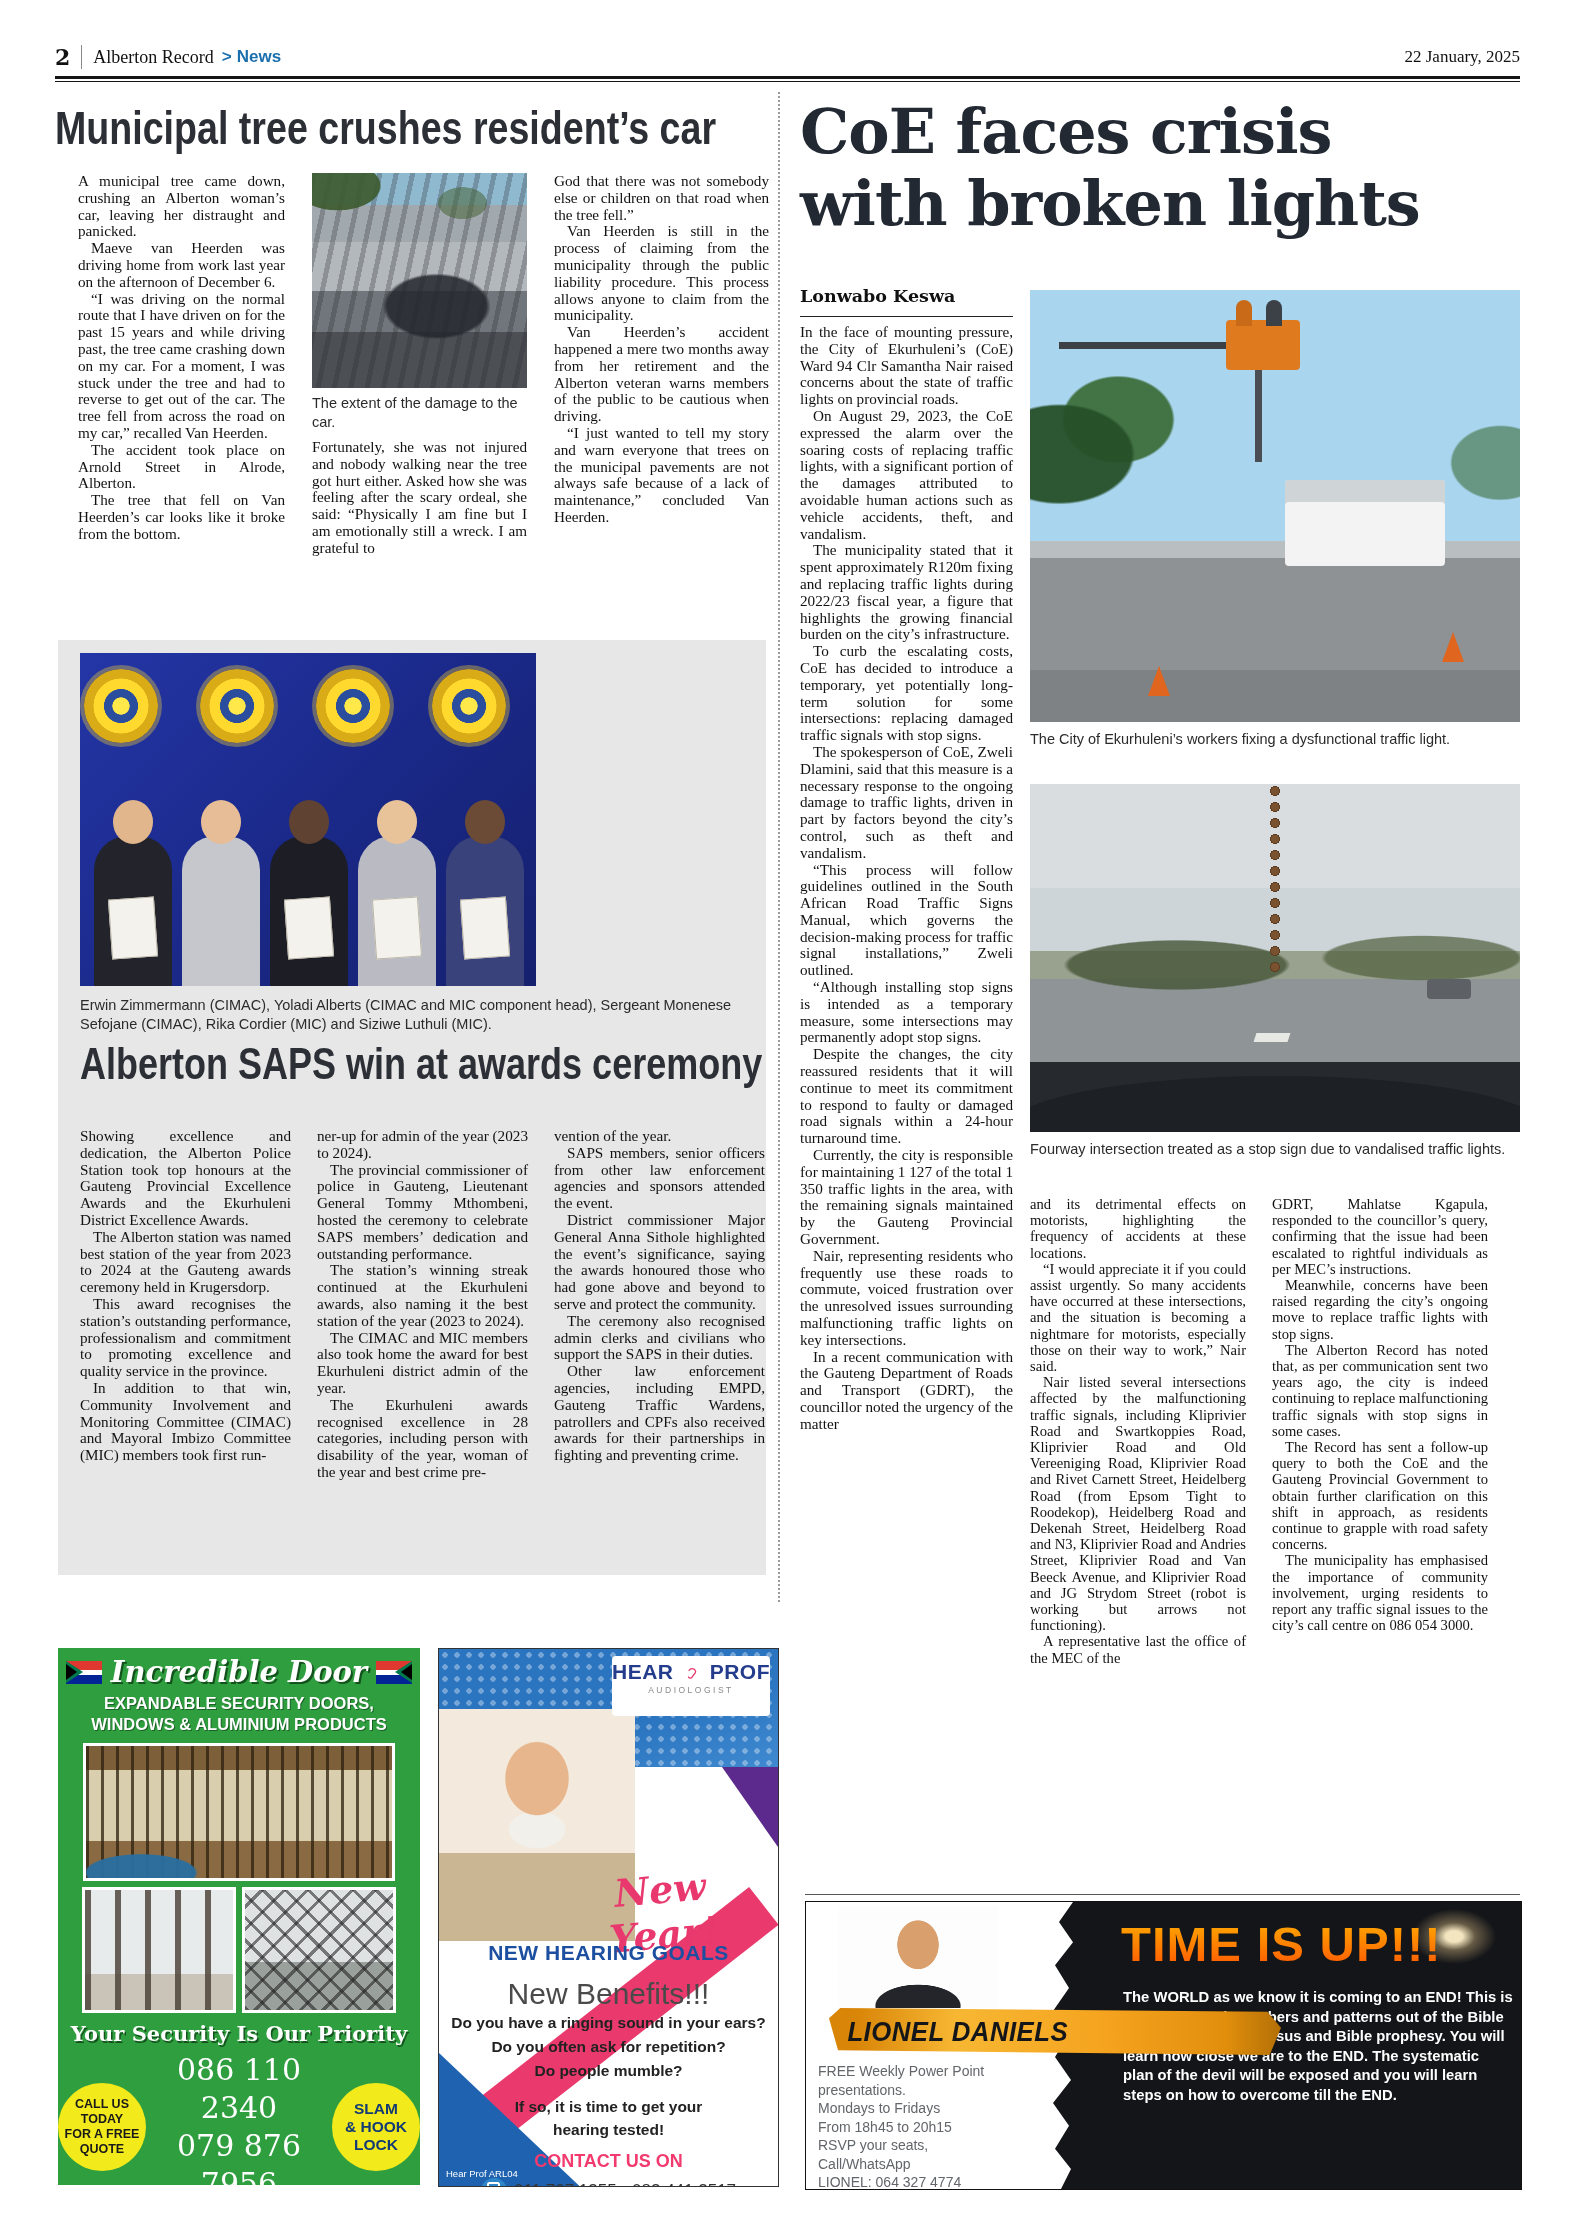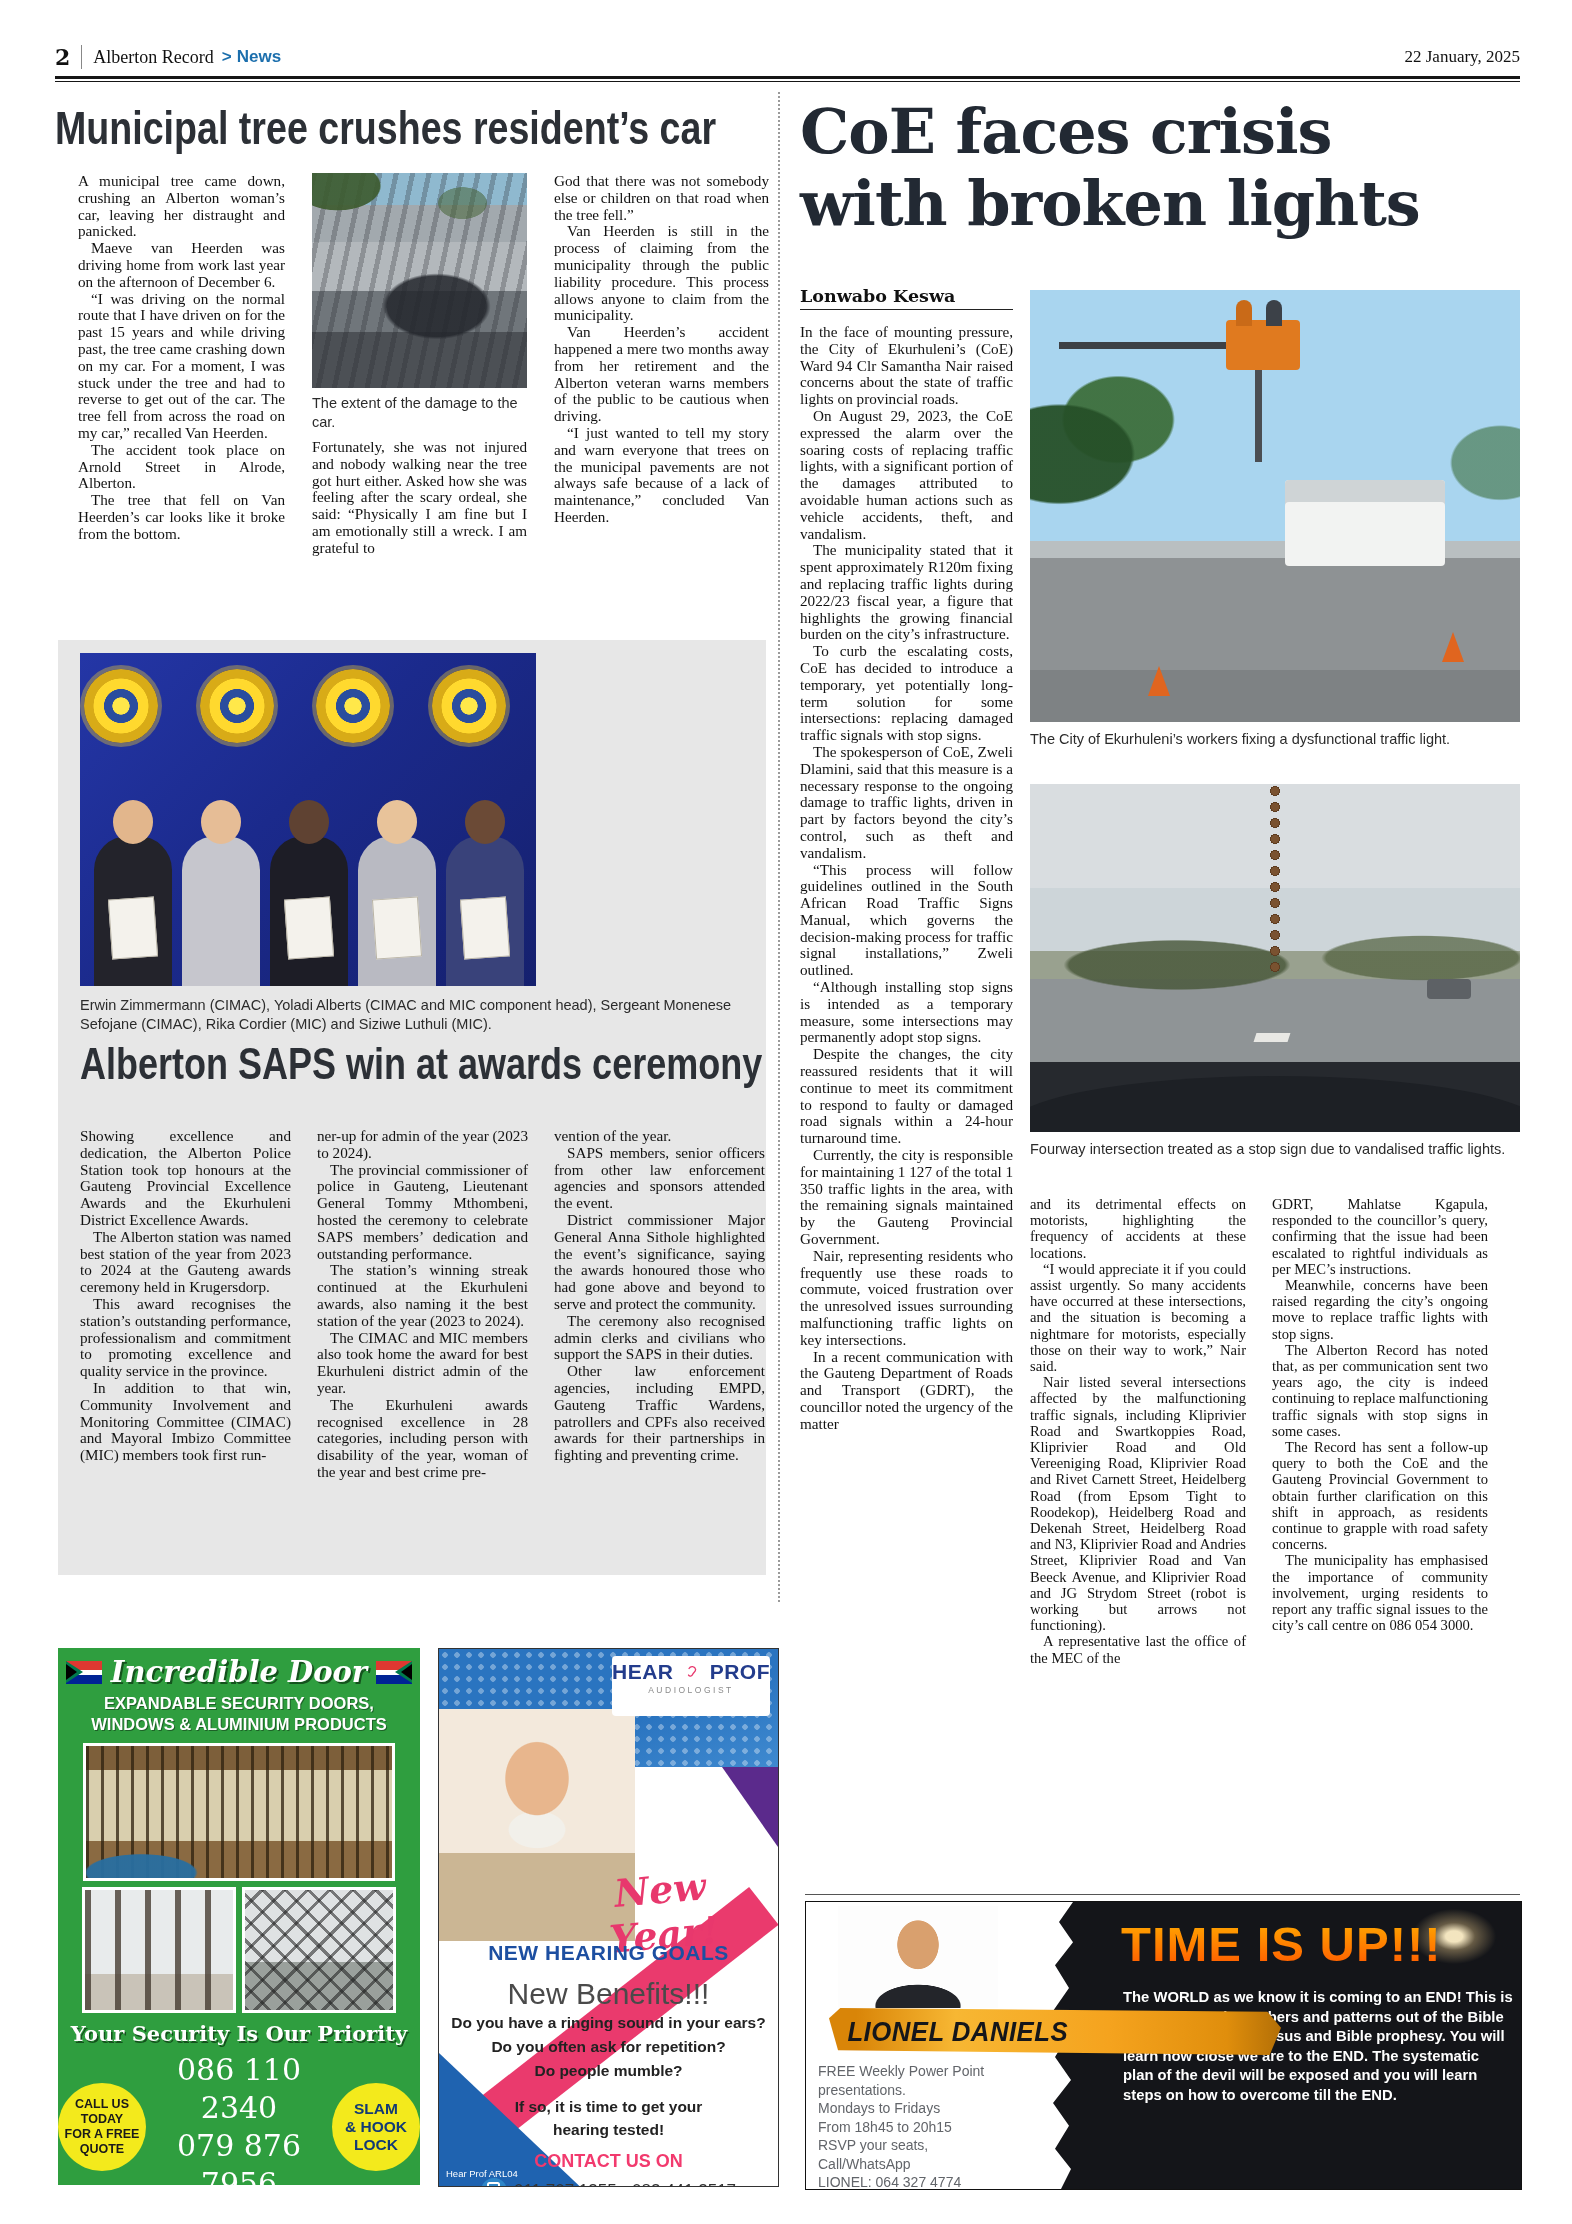--- a/index.html
+++ b/index.html
@@ -60,21 +60,21 @@
   .saps-cap { position:absolute; left:22px; top:356px; width:662px; }
   .hl-a3 { position:absolute; left:22px; top:400px; font-size:45px; line-height:48px; }
   .a3-cols { position:absolute; left:22px; top:488px; display:flex; gap:26px; }
   .w211 { width:211px; }
 
   
   .coe { position:absolute; left:800px; top:84px; width:722px; height:1740px; }
   .coe-hl { margin:12px 0 0 0; font-family:"DejaVu Serif", serif; font-weight:bold;
             font-size:62px; line-height:72px; letter-spacing:-1px; color:#222933; white-space:pre-line; }
   .byline { position:absolute; left:0; top:202px; width:213px; font-family:"DejaVu Serif", serif;
-            font-weight:bold; font-size:17.5px; padding-bottom:3px; border-bottom:1.8px solid #222; }
+            font-weight:bold; font-size:17.5px; padding-bottom:10px; border-bottom:1.8px solid #222; }
   .coe-c1 { position:absolute; left:0; top:240px; width:213px; }
   .figwrap { position:absolute; left:230px; width:490px; margin:0; }
   .fw1 { top:206px; } .fw2 { top:700px; }
   .fig-cap { margin-top:8px; }
 
   .ph1 { width:490px; height:432px; position:relative; overflow:hidden;
     background:
       radial-gradient(120px 80px at 6% 38%, rgba(38,80,40,.95) 0 60%, transparent 63%),
       radial-gradient(90px 70px at 18% 30%, rgba(55,105,50,.9) 0 60%, transparent 63%),
       radial-gradient(80px 60px at 96% 40%, rgba(60,110,60,.6) 0 60%, transparent 63%),
@@ -149,21 +149,21 @@
   
   .ad-hear { position:absolute; left:438px; top:1648px; width:339px; height:537px; background:#fff;
              border:1px solid #333; font-family:"Liberation Sans", sans-serif; overflow:hidden; }
   .hear-top { position:absolute; left:0; top:0; width:100%; height:118px;
     background:
       radial-gradient(circle at 6px 6px, rgba(255,255,255,.35) 0 2.5px, transparent 3px),
       linear-gradient(160deg,#2a74c0 0 60%, #3f8ad0 100%);
     background-size:12px 12px, 100% 100%; }
   .hear-logo { position:absolute; right:8px; top:7px; width:158px; height:56px; background:#fff;
                border-radius:4px; text-align:center; padding-top:4px; }
-  .hear-logo-row { display:flex; align-items:flex-start; justify-content:center; gap:12px; }
+  .hear-logo-row { display:flex; align-items:flex-end; justify-content:center; gap:12px; }
   .hear-b { font-weight:bold; font-size:21px; color:#233c8c; letter-spacing:.5px; }
   .hear-sub { font-size:8.5px; letter-spacing:2.5px; color:#8a8a8a; margin-top:1px; }
   .hear-photo { position:absolute; left:0; top:60px; width:196px; height:232px;
     background:
       radial-gradient(52px 60px at 50% 30%, #e8b68d 0 60%, transparent 62%),
       radial-gradient(46px 30px at 50% 52%, #f2f0ea 0 60%, transparent 63%),
       linear-gradient(180deg,#f3e9dc 0 62%, #cbb694 62% 100%); }
   .hear-stripe-pink { position:absolute; left:-140px; bottom:96px; width:520px; height:48px;
                       background:#ea3a6d; transform:rotate(-38deg); }
   .hear-stripe-blue { position:absolute; left:0; bottom:0; width:180px; height:190px;

